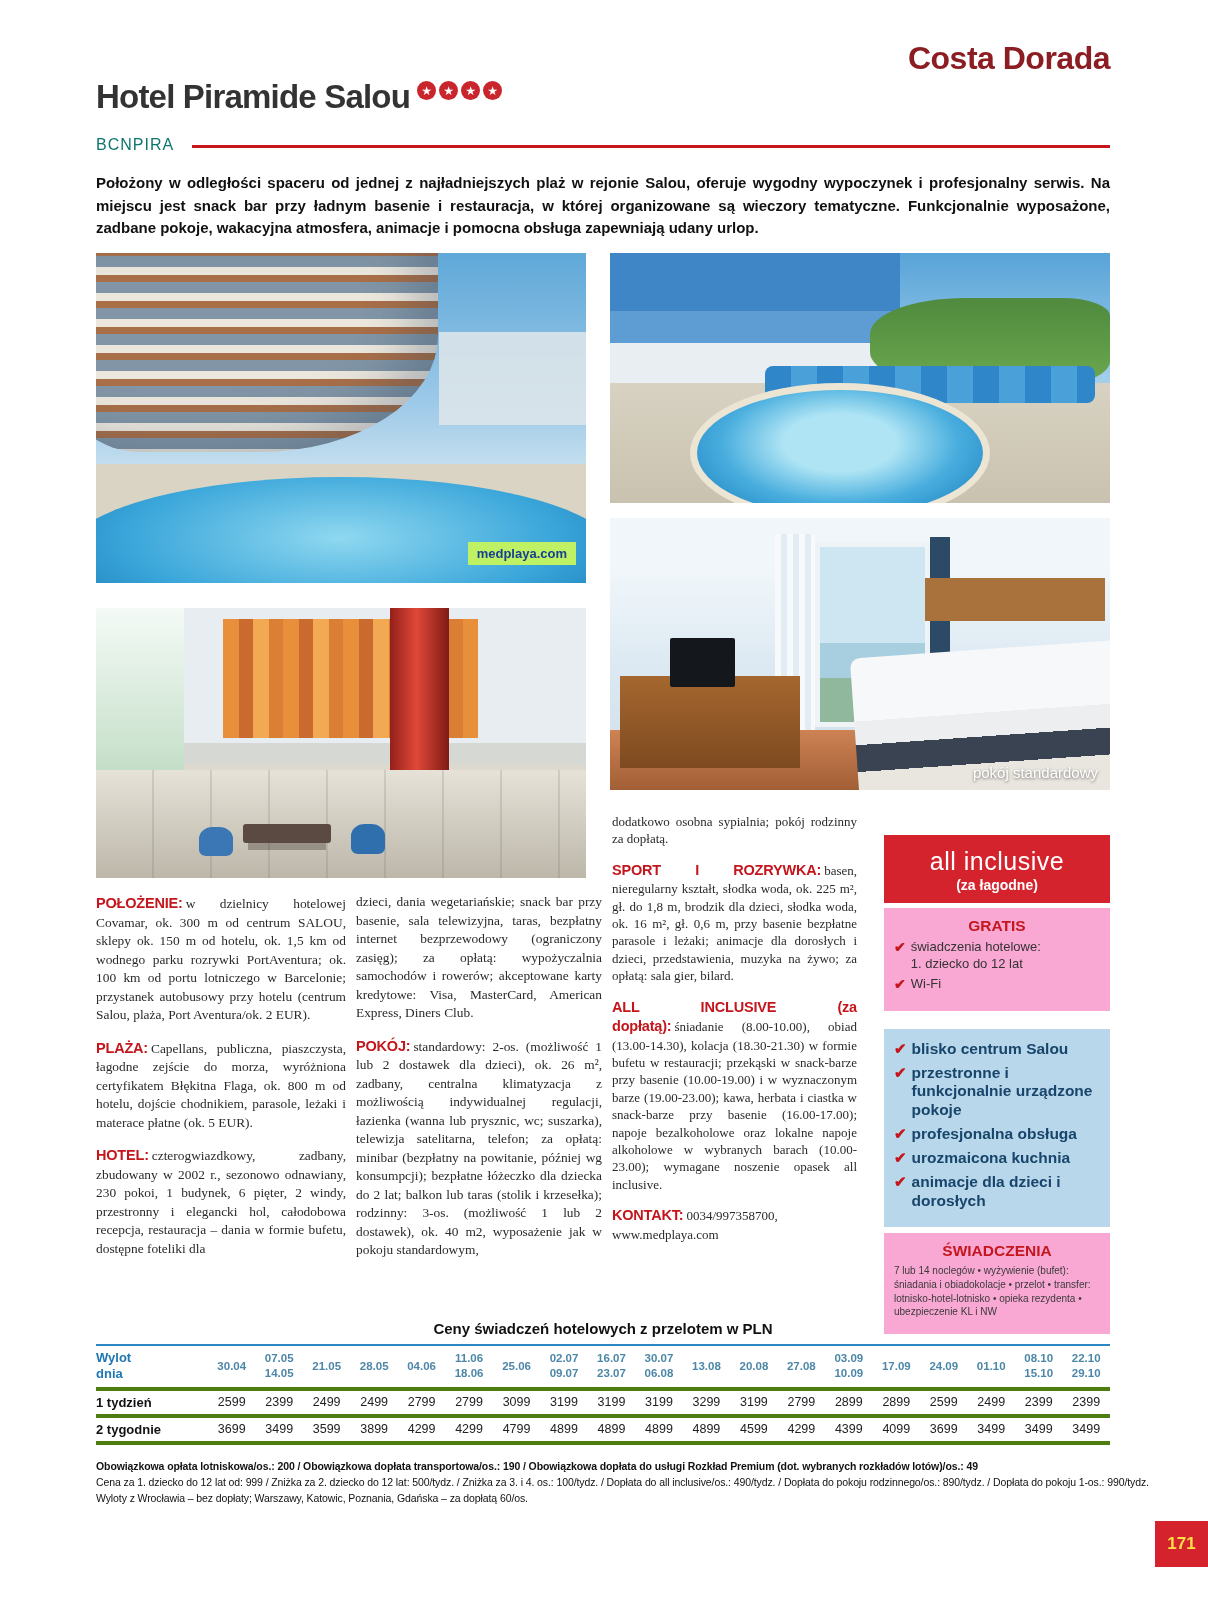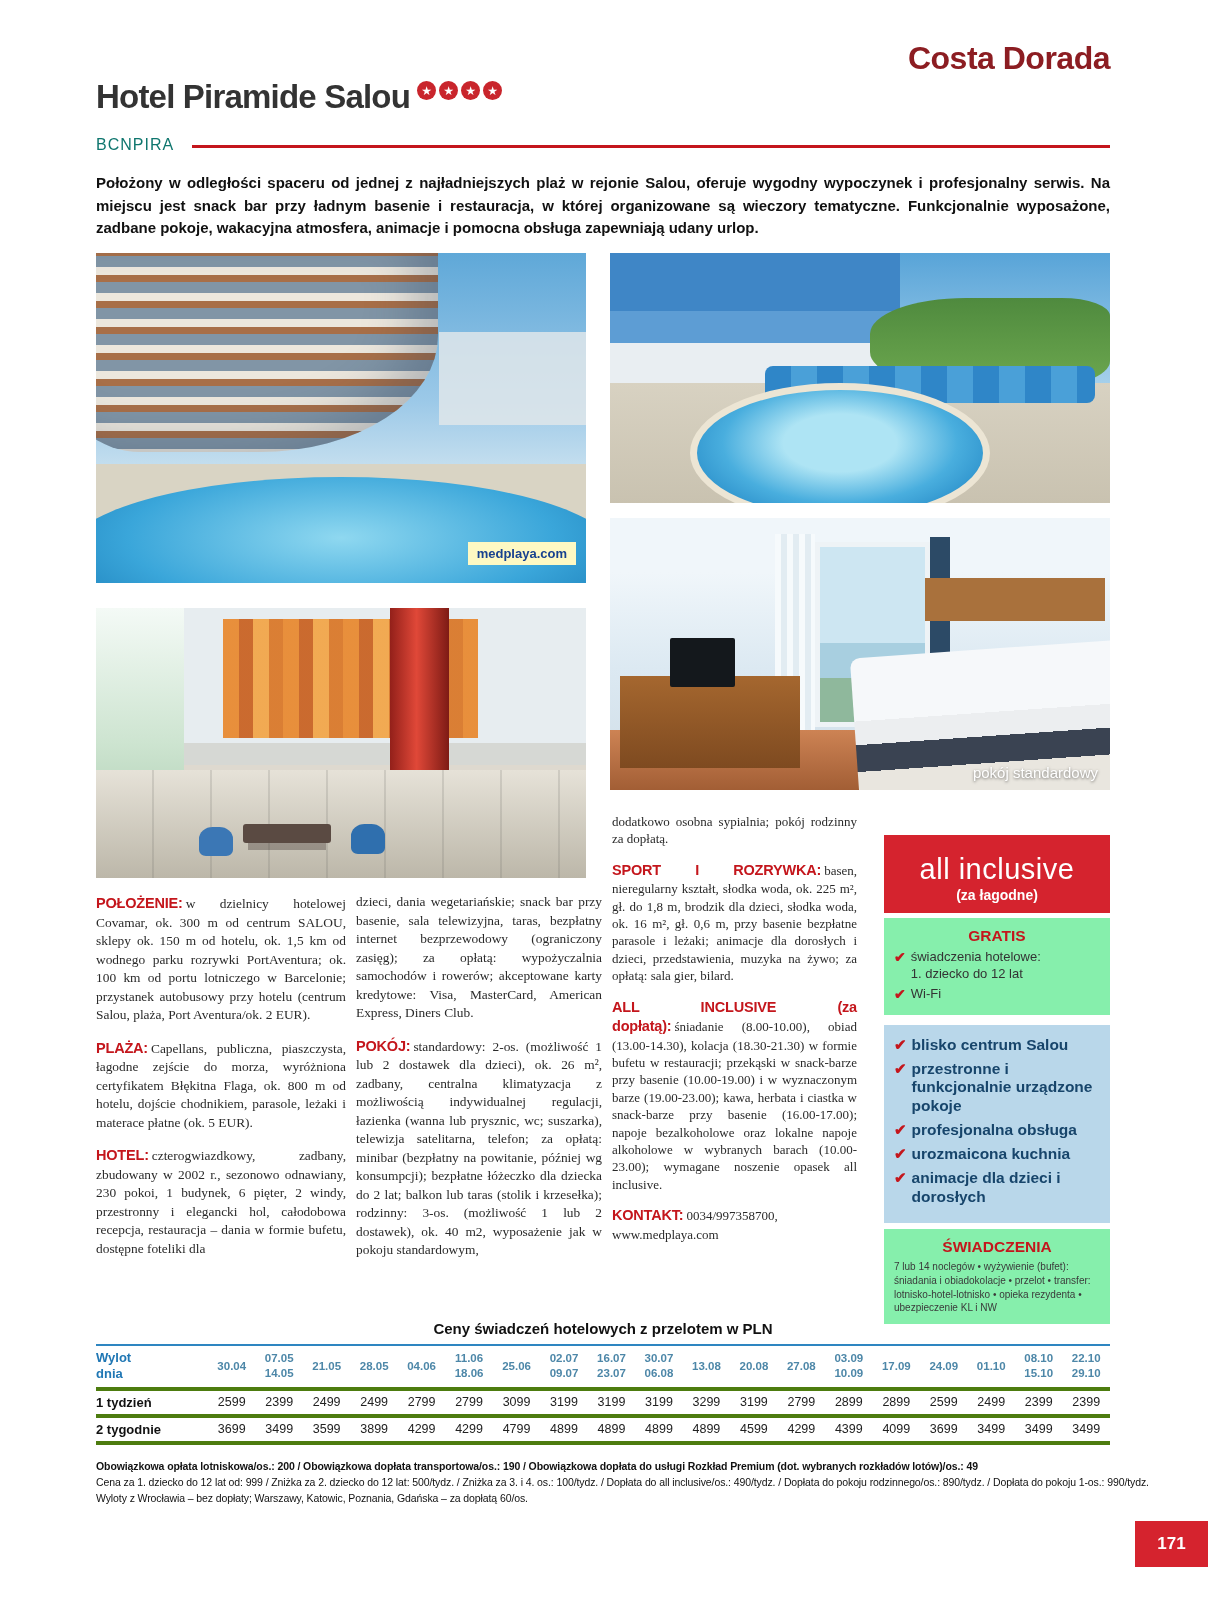--- a/index.html
+++ b/index.html
@@ -24,21 +24,21 @@
   .ph > div { position:absolute; }
   #photo-exterior { left:96px; top:253px; width:490px; height:330px; }
   #photo-exterior .sky { inset:0; background:linear-gradient(180deg,#5fa8d8 0%,#9cc9e8 45%,#cfe4f0 70%,#dfeaf0 100%); }
   #photo-exterior .bld { left:-30px; top:-12px; width:76%; height:64%;
      background:repeating-linear-gradient(180deg,#ece7dd 0 8px,#a86f48 8px 15px,#8195a6 15px 26px);
      border-radius:0 0 48% 20% / 0 0 55% 30%; box-shadow:inset -24px -12px 48px rgba(40,60,90,.28); }
   #photo-exterior .bld2 { right:0; top:24%; width:30%; height:28%; background:#dfe6ea; opacity:.85; }
   #photo-exterior .deck { left:0; right:0; bottom:0; height:36%; background:#d9d4c4; }
   #photo-exterior .pool { left:-6%; right:-6%; bottom:-14%; height:46%; border-radius:50%;
      background:radial-gradient(ellipse at 50% 40%,#8fd8f0 0%,#3aa6da 55%,#1f83bd 85%); }
-  #photo-exterior .wm { right:10px; bottom:18px; background:#fef9c3; color:#17418f; font-weight:bold; font-size:13px; padding:4px 9px; }
+  #photo-exterior .wm { right:10px; bottom:18px; background:#bef264; color:#17418f; font-weight:bold; font-size:13px; padding:4px 9px; }
 
   #photo-pool { left:610px; top:253px; width:500px; height:250px; }
   #photo-pool .sky { inset:0; background:linear-gradient(180deg,#58a4d8 0%,#a9d2ec 55%,#d5e8f2 100%); }
   #photo-pool .bld { left:0; top:0; width:58%; height:58%;
      background:linear-gradient(180deg,#3f86c6 0 40%,#5d9dd4 40% 62%,#e9eef2 62%); }
   #photo-pool .trees { right:0; top:18%; width:48%; height:36%; background:linear-gradient(180deg,#4f8a3e,#6da84f); border-radius:40% 20% 30% 40%; }
   #photo-pool .deck { left:0; right:0; bottom:0; height:48%; background:linear-gradient(180deg,#d8d2c2,#c9c2b0); }
   #photo-pool .lane { right:3%; top:45%; width:66%; height:15%; border-radius:8px;
      background:repeating-linear-gradient(90deg,#2f86c8 0 26px,#4aa0d8 26px 52px); }
   #photo-pool .round { left:16%; bottom:-8%; width:60%; height:56%; border-radius:50%; border:7px solid #ece5d4;
@@ -74,23 +74,23 @@
   .col { position:absolute; font-family:"Liberation Serif", serif; font-size:13.4px; line-height:1.38; color:#2a2a2a; text-align:justify; }
   #col-left  { left:96px;  top:893px; width:250px; }
   #col-mid   { left:356px; top:893px; width:246px; }
   #col-right { left:612px; top:813px; width:245px; font-size:13px; line-height:1.34; }
   .section { margin-bottom:13px; }
   .sec-h { font-family:"Liberation Sans", sans-serif; font-weight:bold; color:#c4161c; font-size:14.5px; padding-right:3px; letter-spacing:-0.2px; }
 
   
   #sidebar { position:absolute; left:884px; top:835px; width:226px; }
   .side-red { background:#d5232e; color:#fff; text-align:center; padding:12px 8px 10px; margin-bottom:5px; }
-  .badge-title { font-size:29px; letter-spacing:0.5px;margin-top:6px; }
+  .badge-title { font-size:25px; letter-spacing:0.5px; }
   .badge-sub { font-size:14px; font-weight:bold; margin-top:1px; }
-  .side-gray { background:#86efac; padding:9px 10px 9px; margin-bottom:10px; }
+  .side-gray { background:#f9a8d4; padding:9px 10px 15px; margin-bottom:18px; }
   .g-head { color:#c4161c; font-weight:bold; text-align:center; font-size:15.5px; margin-bottom:4px; }
   .clist { list-style:none; }
   .clist li { display:flex; align-items:flex-start; margin-bottom:3px; font-size:13px; color:#333; line-height:1.3; }
   .check { color:#c4161c; font-weight:bold; margin-right:5px; font-size:14px; line-height:1.2; }
   .li-text { white-space:pre-line; }
   .side-blue { background:#b9d7ea; padding:11px 8px 11px 10px; margin-bottom:6px; }
   .side-blue li { font-weight:bold; color:#17456b; font-size:15.5px; line-height:1.22; margin-bottom:5px; }
   .side-blue .check { font-size:15px; }
   .sw-text { font-size:10px; color:#3a3a3a; line-height:1.38; }
 
@@ -105,21 +105,21 @@
   tbody .lbl { font-weight:bold; color:#111; font-size:13px; }
   .date-cell { color:#4d87a8; font-weight:bold; font-size:11.5px; text-align:center; white-space:pre-line; line-height:1.3; }
   .price-cell { text-align:center; font-size:12.5px; color:#222; }
 
   
   #footer-notes { position:absolute; left:96px; top:1460px; width:1060px; }
   .f-line { white-space:nowrap; font-size:10.5px; color:#111; letter-spacing:-0.1px; margin-bottom:4px; }
   .f-bold { font-weight:bold; }
 
   
-  #page-box { position:absolute; right:0; top:1521px; width:73px; height:46px; background:#d5232e; color:#ffffff;
+  #page-box { position:absolute; right:0; top:1521px; width:53px; height:46px; background:#d5232e; color:#fde047;
      display:flex; align-items:center; justify-content:center; font-weight:bold; font-size:17px;text-align:right; }
 </style>
 </head>
 <body>
 
 <div id="page">
 
   <div id="region">Costa Dorada</div>
 
   <div id="title-row">

